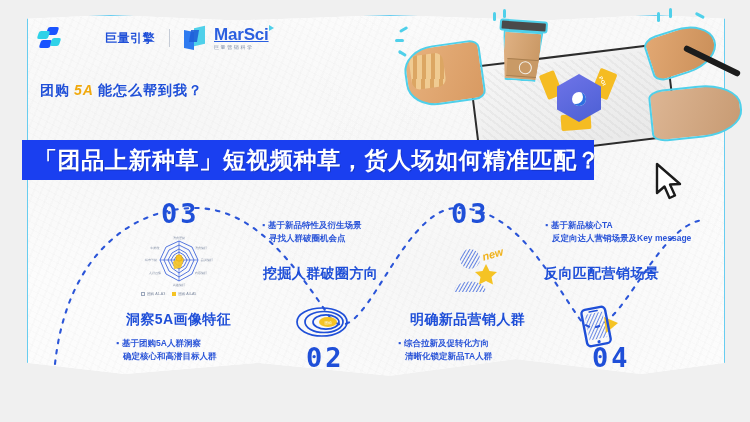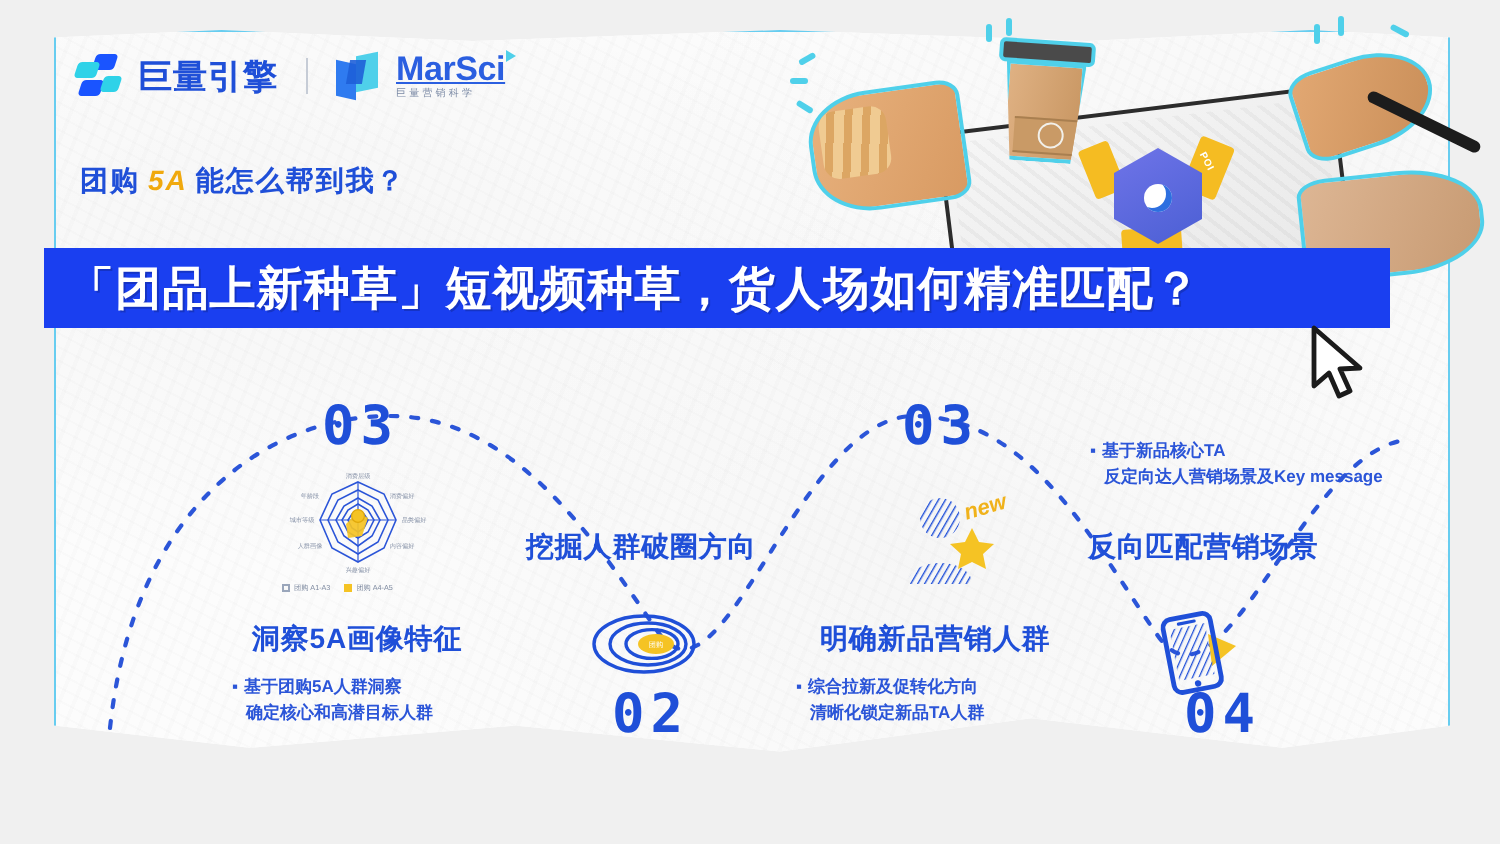--- a/index.html
+++ b/index.html
@@ -35,21 +35,21 @@
   }
 
   
   .logo-bar{ position:absolute; left:38px; top:26px; display:flex; align-items:center; gap:9px; }
   .ocean-mark{ position:relative; width:22px; height:22px; }
   .ocean-mark i{ position:absolute; display:block; border-radius:2px; }
   .om1{ width:11px; height:8px; background:#1a54ff; left:9px; top:0px; transform:skewX(-18deg); }
   .om2{ width:11px; height:8px; background:#2fd2e8; left:0px; top:4px; transform:skewX(-18deg); }
   .om3{ width:11px; height:8px; background:#1a54ff; left:2px; top:13px; transform:skewX(-18deg); }
   .om4{ width:9px;  height:8px; background:#2fd2e8; left:13px; top:11px; transform:skewX(-18deg); }
-  .brand-cn{ font-size:17px; font-weight:bold; color:#1f4fd8; letter-spacing:.5px; }
+  .brand-cn{ font-size:12px; font-weight:bold; color:#1f4fd8; letter-spacing:.5px;margin-left:36px; }
   .divider-v{ width:1px; height:18px; background:#c6ccd6; margin:0 5px; }
   .marsci-cube{ position:relative; width:21px; height:23px; }
   .mc-a{ position:absolute; left:0; top:4px; width:10px; height:18px; background:#2f7bf0; transform:skewY(12deg); }
   .mc-b{ position:absolute; left:10px; top:0px; width:11px; height:18px; background:#4fd0ea; transform:skewY(-12deg); }
   .mc-c{ position:absolute; left:6px; top:3px; width:8px; height:12px; background:#1e5fd8; transform:skewX(-10deg); opacity:.9; }
   .marsci-text{ display:flex; flex-direction:column; line-height:1; }
   .marsci-main{ font-size:17px; font-weight:bold; color:#2b5fe0; letter-spacing:-.2px; position:relative;text-decoration:underline; }
   .marsci-main::after{
     content:""; position:absolute; right:-5px; top:-1px;
     border-left:5px solid #4fd0ea; border-top:3px solid transparent; border-bottom:3px solid transparent;
@@ -149,21 +149,21 @@
   .sp2{ left:0px;   top:33px; width:9px; height:2.5px; }
   .sp3{ left:3px;   top:46px; width:9px; height:2.5px; transform:rotate(32deg); }
   .sp4{ left:98px;  top:6px;  width:2.5px; height:9px; }
   .sp5{ left:108px; top:3px;  width:2.5px; height:9px; }
   .sp6{ left:262px; top:6px;  width:2.5px; height:10px; }
   .sp7{ left:274px; top:2px;  width:2.5px; height:10px; }
   .sp8{ left:300px; top:8px;  width:10px; height:2.5px; transform:rotate(28deg); }
 
   
   .banner{
-    position:absolute; left:22px; top:124px; width:673px; height:40px;
+    position:absolute; left:22px; top:140px; width:572px; height:40px;
     background:#1a3ff0;
     display:flex; align-items:center;
   }
   .banner-text{
     color:#ffffff; font-size:23px; font-weight:bold; letter-spacing:.6px;
     padding-left:12px; white-space:nowrap;
     text-shadow:1px 1px 0 rgba(0,0,0,.18);
   }
   .cursor{
     position:absolute; left:655px; top:162px; width:0; height:0;
@@ -344,20 +344,24 @@
     </div>
   </div>
 
   <div class="step-title" style="left:126px; top:311px;">洞察5A画像特征</div>
 
   <div class="bullet" style="left:116px; top:337px;">
     <span class="dot">▪</span><span>基于团购5A人群洞察</span>
     <span class="l2">确定核心和高潜目标人群</span>
   </div>
 
+  <div class="bullet" style="left:262px; top:219px;">
+    <span class="dot">▪</span><span>基于新品特性及衍生场景</span>
+    <span class="l2">寻找人群破圈机会点</span>
+  </div>
 
   <div class="step-title" style="left:263px; top:265px;">挖掘人群破圈方向</div>
 
   <div class="target-icon">
     <svg width="54" height="34" viewBox="0 0 54 34">
       <g fill="none" stroke="#1f4fd8" stroke-width="1.7">
         <ellipse cx="27" cy="17" rx="25" ry="14"></ellipse>
         <ellipse cx="29" cy="17" rx="19" ry="10.5"></ellipse>
         <ellipse cx="31" cy="17" rx="13" ry="7.2"></ellipse>
       </g>

